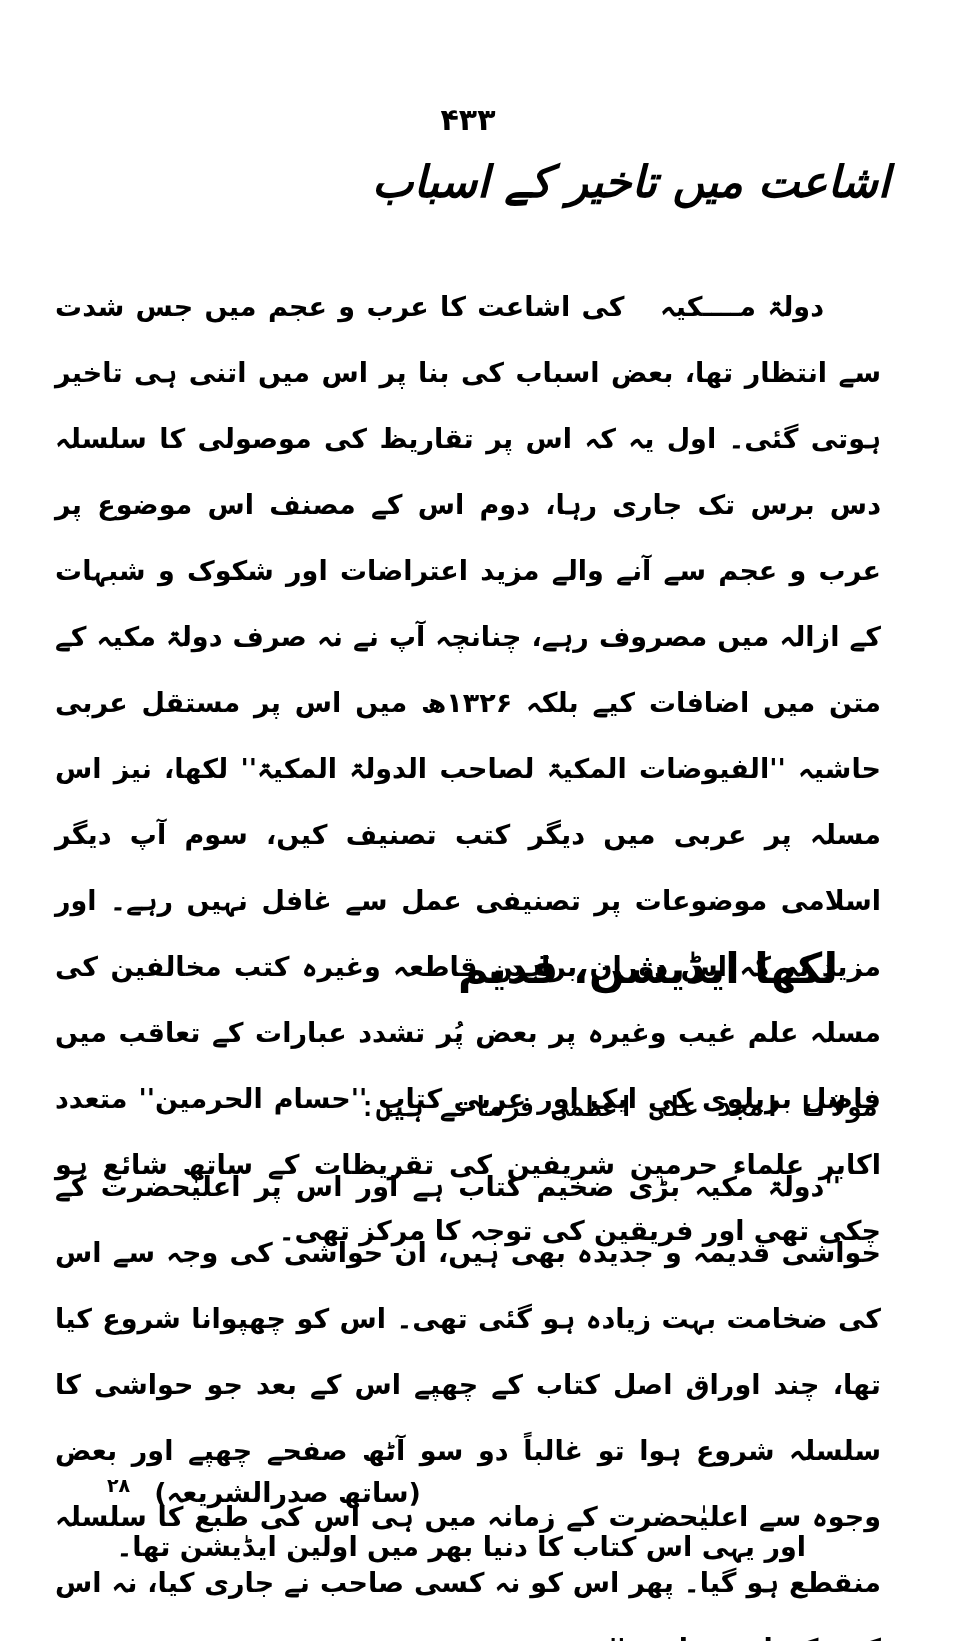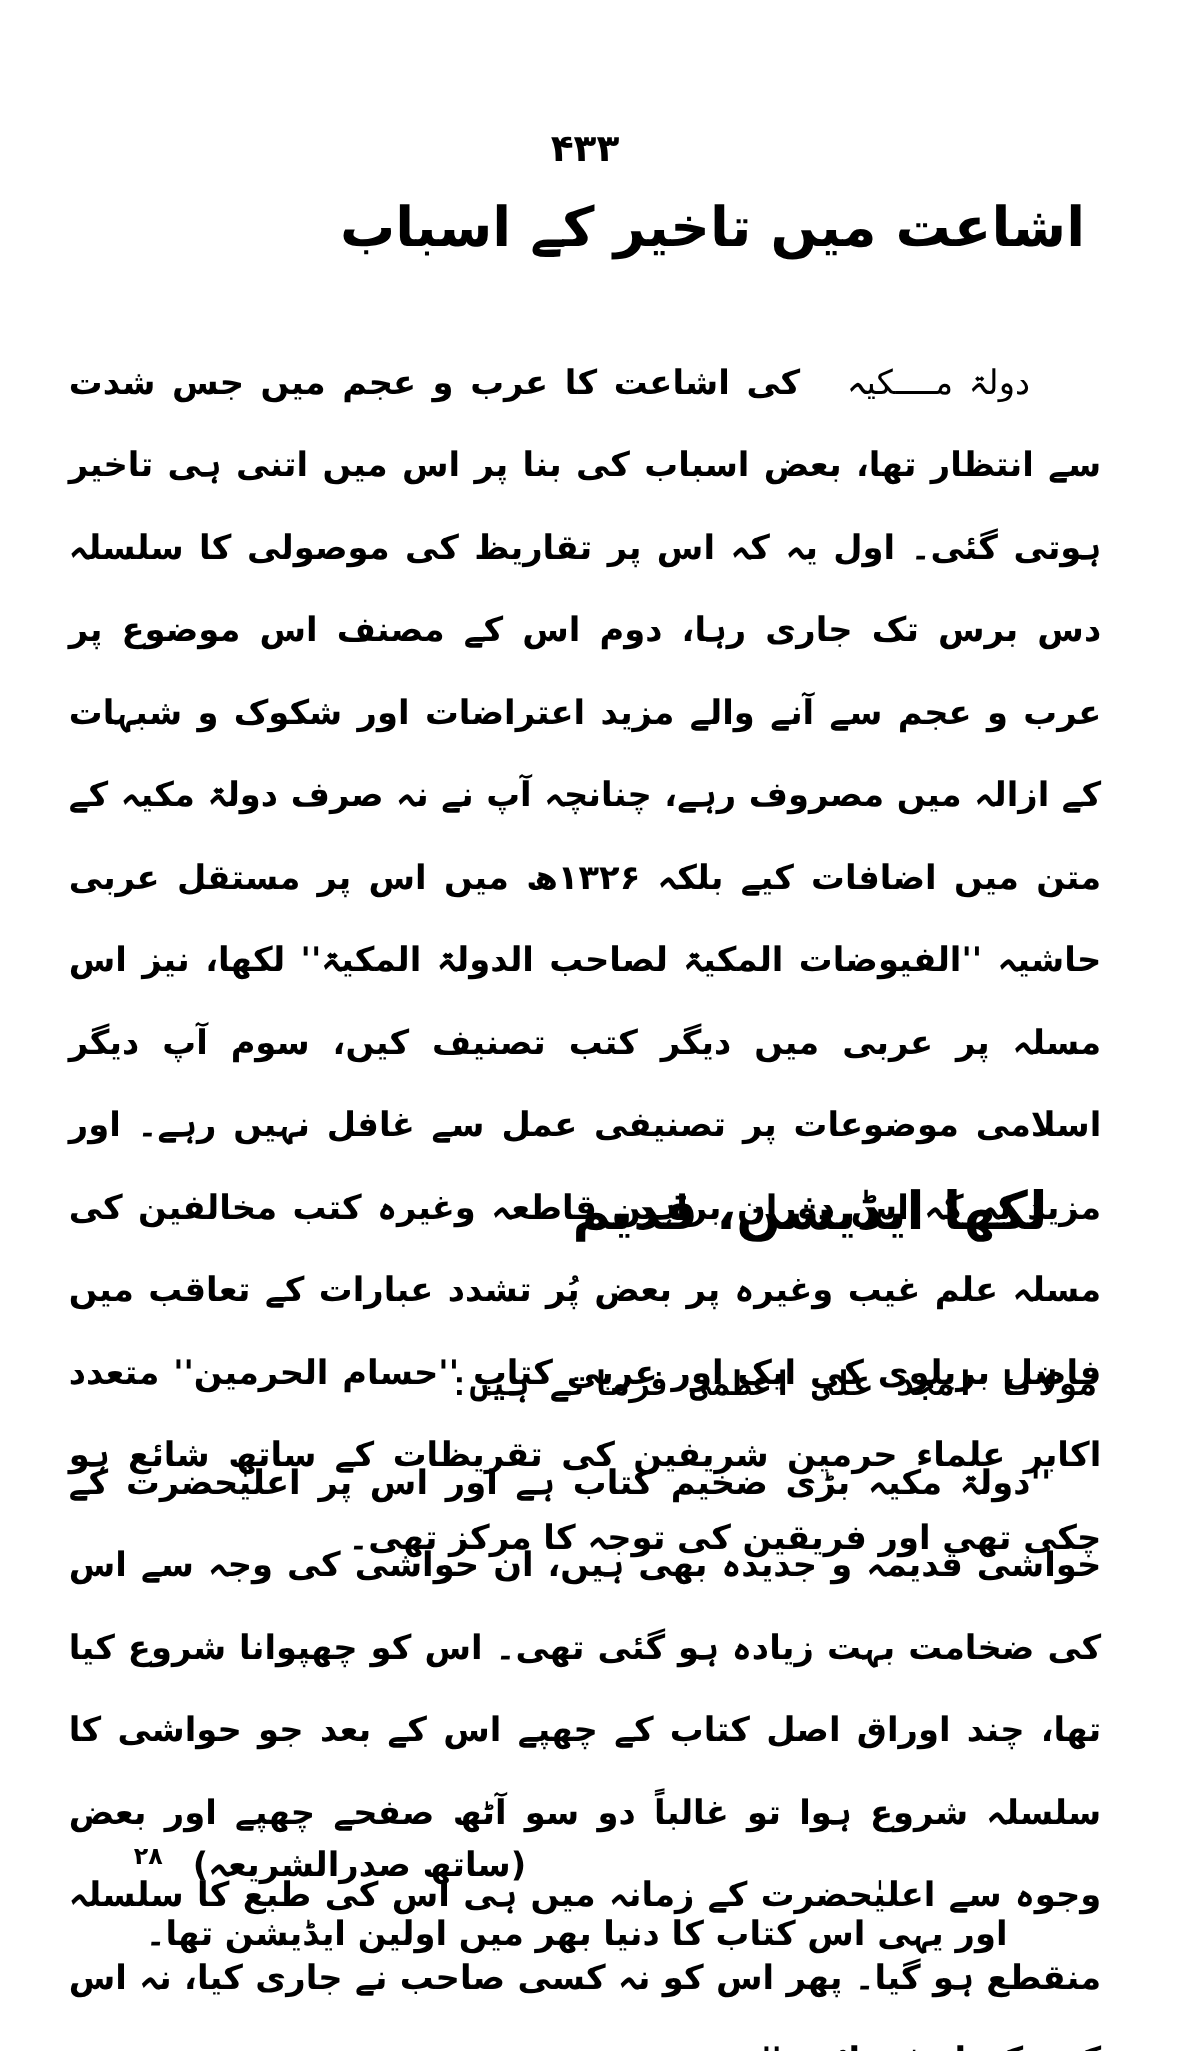--- a/index.html
+++ b/index.html
@@ -24,38 +24,39 @@
     left: 0;
     right: 0;
     text-align: center;
     font-size: 30px;
     font-weight: 700;
     letter-spacing: 4px;
   }
   .heading-1 {
     position: absolute;
     top: 120px;
-    right: 68px;
+    right: 46px;
     font-size: 44px;
     font-weight: 700;
     white-space: nowrap;
+    font-style: italic;
   }
   .para-main {
     position: absolute;
     top: 238px;
     right: 55px;
     left: 55px;
     font-size: 27px;
     font-weight: 700;
     line-height: 66px;
     text-align: justify;
     text-indent: 45px;
   }
   .para-lead {
-    font-weight: 400;
+    font-weight: 700;
   }
   .heading-2 {
     position: absolute;
     top: 908px;
     right: 98px;
     font-size: 42px;
     font-weight: 700;
     white-space: nowrap;
   }
   .quote-intro {

